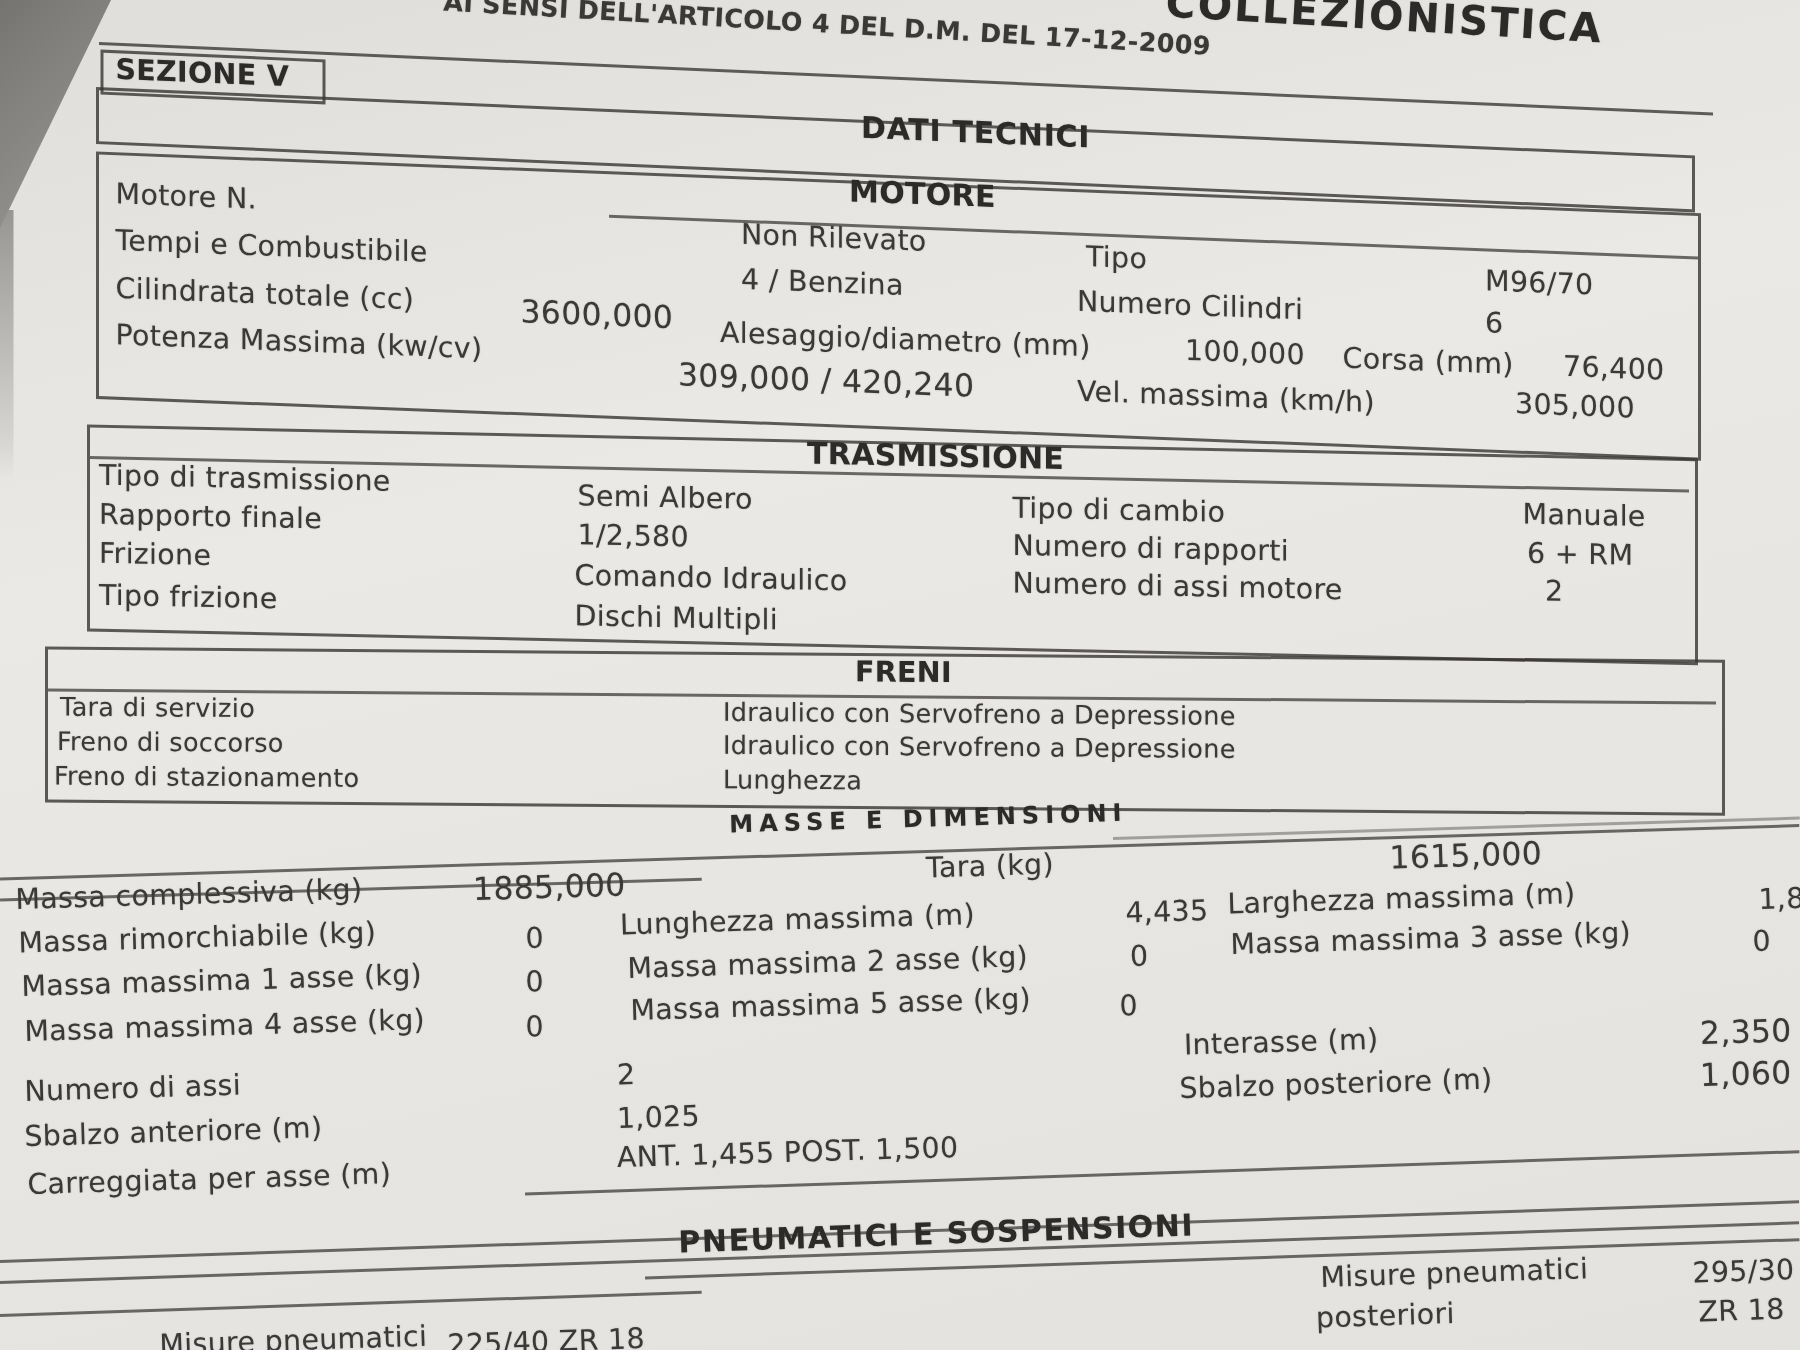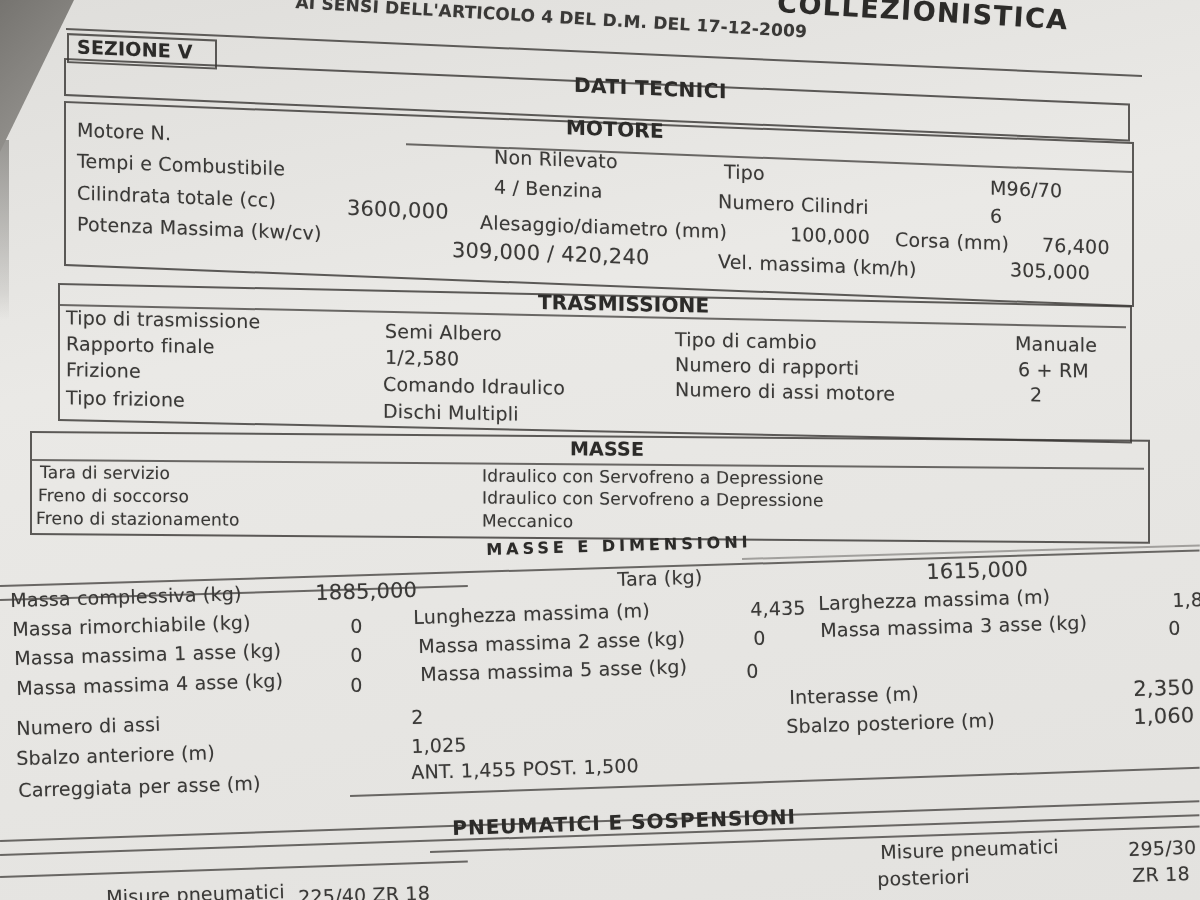--- a/index.html
+++ b/index.html
@@ -112,28 +112,28 @@
   <span class="t" style="left:958px;top:55px;">6 + RM</span>
   <span class="t" style="left:6px;top:75px;">Frizione</span>
   <span class="t" style="left:323px;top:83px;">Comando Idraulico</span>
   <span class="t" style="left:615px;top:82px;">Numero di assi motore</span>
   <span class="t" style="left:970px;top:80px;">2</span>
   <span class="t" style="left:6px;top:103px;">Tipo frizione</span>
   <span class="t" style="left:323px;top:110px;">Dischi Multipli</span>
 </div>
 
 <div class="box skew05" style="left:30px;top:431px;width:1116px;height:100px;">
-  <span class="t b" style="left:538px;top:2px;font-size:19px;">MASSE</span>
+  <span class="t b" style="left:538px;top:2px;font-size:19px;">FRENI</span>
   <div class="hl" style="left:0px;top:26px;width:1112px;"></div>
   <span class="t sm" style="left:8px;top:31px;">Tara di servizio</span>
   <span class="t sm" style="left:450px;top:31px;">Idraulico con Servofreno a Depressione</span>
   <span class="t sm" style="left:6px;top:54px;">Freno di soccorso</span>
   <span class="t sm" style="left:450px;top:53px;">Idraulico con Servofreno a Depressione</span>
   <span class="t sm" style="left:4px;top:77px;">Freno di stazionamento</span>
-  <span class="t sm" style="left:450px;top:76px;">Meccanico</span>
+  <span class="t sm" style="left:450px;top:76px;">Lunghezza</span>
 </div>
 
 <div class="hl tilt" style="left:0px;top:585px;width:1200px;"></div>
 <div class="hl tilt" style="left:0px;top:599px;width:468px;"></div>
 <div class="hl tilt" style="left:742px;top:558px;width:458px;opacity:.55;"></div>
 <span class="t b tilt" style="left:486px;top:542px;font-size:16px;letter-spacing:4px;">MASSE E DIMENSIONI</span>
 
 <span class="t tilt" style="left:617px;top:570px;">Tara (kg)</span>
 <span class="t lg tilt" style="left:926px;top:561px;">1615,000</span>
 <span class="t tilt" style="left:10px;top:591px;">Massa complessiva (kg)</span>

